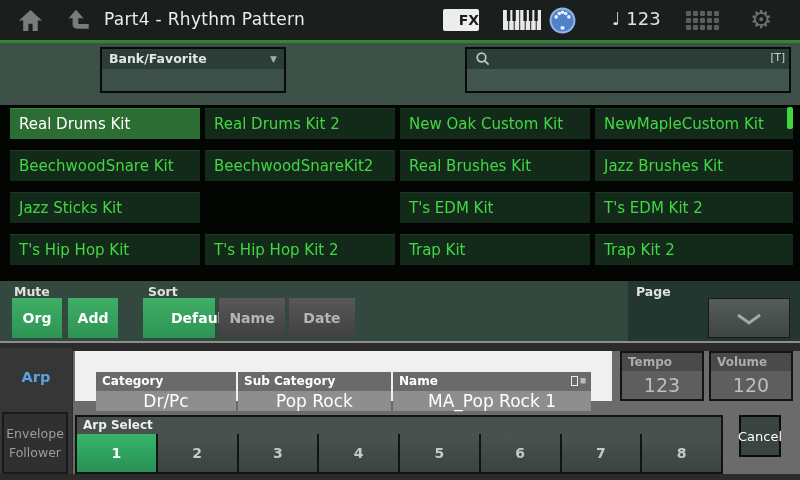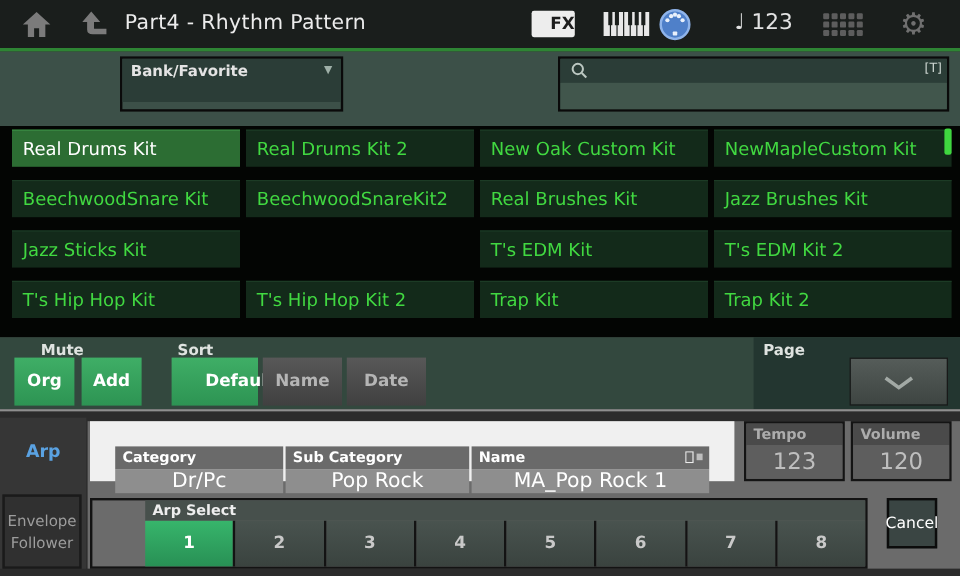--- a/index.html
+++ b/index.html
@@ -15,21 +15,21 @@
             font-size:14px;font-weight:bold;text-align:right;line-height:22px;border-radius:2px;}
   .note-tempo{left:612px;top:8px;font-size:18px;color:#e2e2e2;white-space:nowrap;}
   .dots-grid{left:686px;top:11px;display:grid;grid-template-columns:repeat(5,5px);grid-gap:2px;}
   .dots-grid i{width:5px;height:5px;background:#5d5d5d;border-radius:1px;}
   .gear{left:750px;top:3px;font-size:25px;color:#6f6f6f;line-height:34px;}
   .green-line{left:0;top:40px;width:800px;height:3px;background:#2e8534;}
 
   
   .upper{left:0;top:43px;width:800px;height:62px;background:#3c5048;}
   .pickbox{border:2px solid #0a0a0a;}
-  .pick-hdr{position:relative;height:36px;background:#2b3d37;color:#e4e4e4;
+  .pick-hdr{position:relative;height:20px;background:#2b3d37;color:#e4e4e4;
             font-size:12.5px;font-weight:600;line-height:20px;padding-left:7px;}
   .pick-val{height:22px;background:#41564c;color:#d4d4d4;font-size:17px;line-height:22px;padding-left:7px;}
   .tri{position:absolute;right:7px;top:5px;font-size:9px;color:#9fb0a8;line-height:10px;}
   .search-top{position:relative;height:20px;background:#2b3d37;}
   .search-bot{height:22px;background:#41564c;color:#d4d4d4;font-size:15px;line-height:22px;padding-left:8px;}
   .ttag{position:absolute;right:4px;top:2px;font-size:10.5px;color:#ccd5d0;}
 
   
   .list{left:0;top:105px;width:800px;height:176px;background:#030503;}
   .cell{position:absolute;height:31px;background:#132a1a;color:#41d841;font-size:15px;
@@ -64,21 +64,21 @@
   .field-hdr{position:relative;height:19px;background:#6a6a6a;color:#fff;font-size:12px;
              font-weight:600;line-height:19px;padding-left:6px;white-space:nowrap;}
   .field-val{flex:1;background:#8e8e8e;color:#fff;font-size:17px;text-align:center;
              display:flex;align-items:center;justify-content:center;white-space:nowrap;}
   .numbox{border:2px solid #141414;display:flex;flex-direction:column;}
   .num-hdr{height:18px;background:#4a4a4a;color:#acacac;font-size:12px;font-weight:600;
            line-height:18px;padding-left:6px;}
   .num-val{flex:1;background:#5e5e5e;color:#bebebe;font-size:19px;display:flex;
            align-items:center;justify-content:center;}
   .arpsel{left:75px;top:415px;width:648px;height:59px;border:2px solid #131313;
-          display:flex;flex-direction:column;padding-left:44px;}
+          display:flex;flex-direction:column;}
   .arpsel-hdr{height:17px;background:#47504c;color:#eee;font-size:12px;font-weight:600;
               line-height:17px;padding-left:6px;}
   .arpsel-row{flex:1;display:flex;}
   .slot{flex:1;border-left:2px solid #131313;background:linear-gradient(#49534f,#3a433f);
         color:#c9c9c9;font-size:14px;font-weight:600;display:flex;align-items:center;
         justify-content:center;}
   .slot:first-child{border-left:none;}
   .slot.active{background:linear-gradient(#37b56b,#289055);color:#fff;}
   .cancel{left:739px;top:415px;width:42px;height:42px;background:#3a4543;border:2px solid #0c0c0c;
           color:#ffffff;font-size:13px;display:flex;align-items:center;justify-content:center;}
@@ -206,21 +206,21 @@
   <div class="cell" style="left:10px;top:234px;width:190px;">T's Hip Hop Kit</div>
   <div class="cell" style="left:205px;top:234px;width:190px;">T's Hip Hop Kit 2</div>
   <div class="cell" style="left:400px;top:234px;width:190px;">Trap Kit</div>
   <div class="cell" style="left:595px;top:234px;width:198px;">Trap Kit 2</div>
 
   <div class="abs scroll-thumb"></div>
 
   <div class="abs mid"></div>
   <div class="abs page-region"></div>
 
-  <div class="abs grp-label" style="left:34px;top:284px;text-align:right;">Mute</div>
+  <div class="abs grp-label" style="left:14px;top:284px;text-align:right;">Mute</div>
   <div class="pbtn btn-green" style="left:12px;top:298px;width:50px;">Org</div>
   <div class="pbtn btn-green" style="left:68px;top:298px;width:50px;">Add</div>
 
   <div class="abs grp-label" style="left:148px;top:284px;">Sort</div>
   <div class="pbtn btn-green" style="left:143px;top:298px;width:72px;padding-left:28px;">Default</div>
   <div class="pbtn btn-gray" style="left:219px;top:298px;width:66px;">Name</div>
   <div class="pbtn btn-gray" style="left:289px;top:298px;width:66px;">Date</div>
 
   <div class="abs grp-label" style="left:636px;top:284px;">Page</div>
   <div class="pbtn chev-btn" style="left:708px;top:298px;width:82px;">

